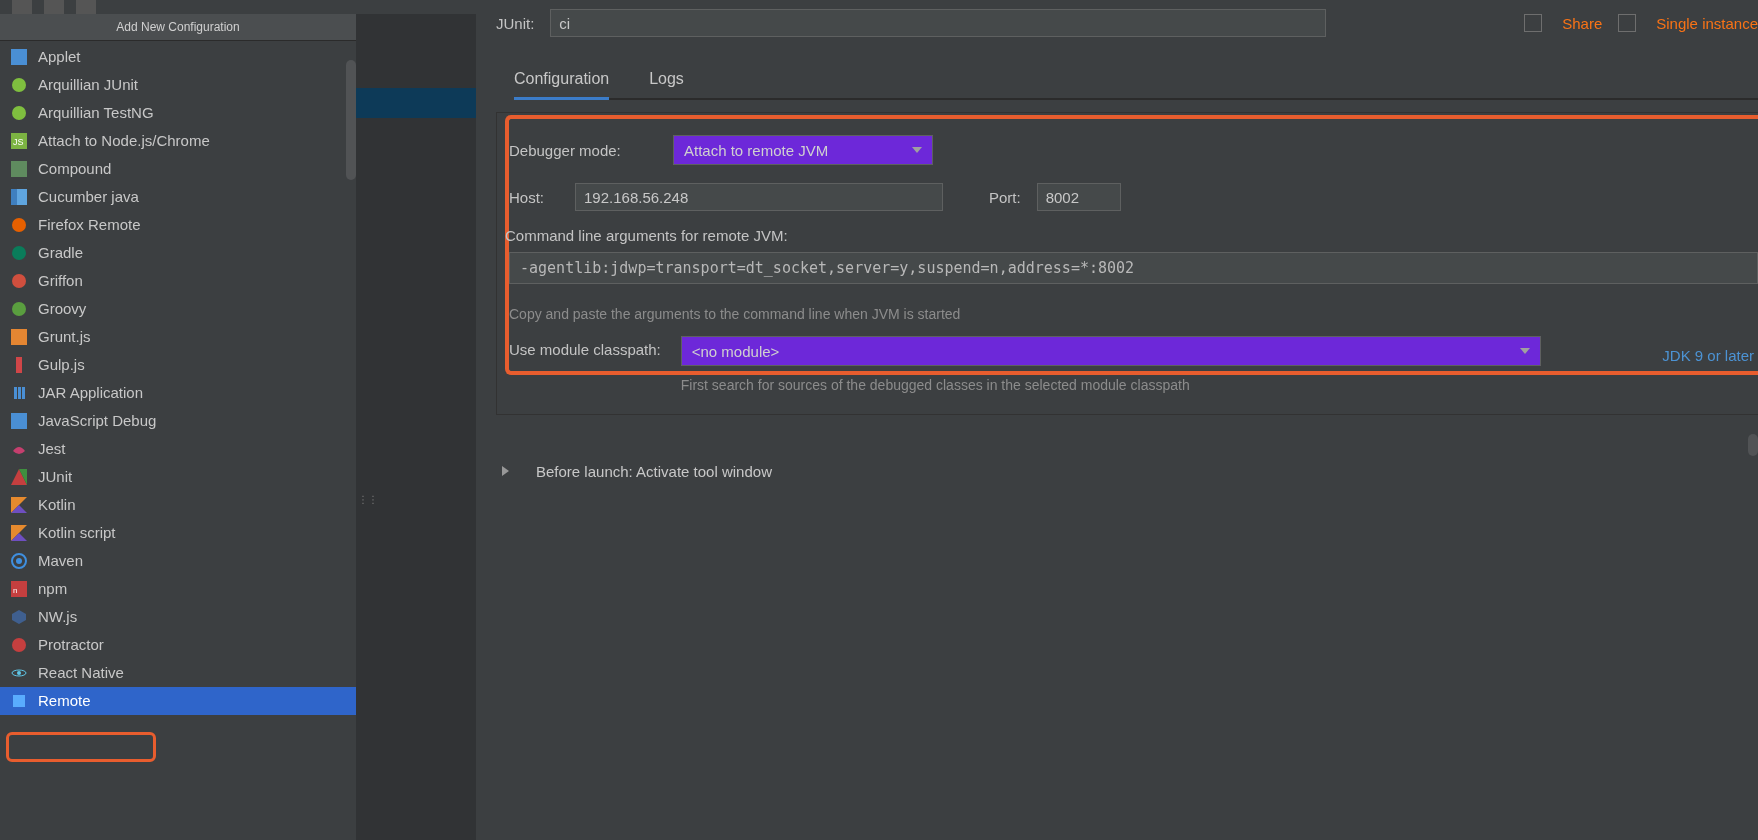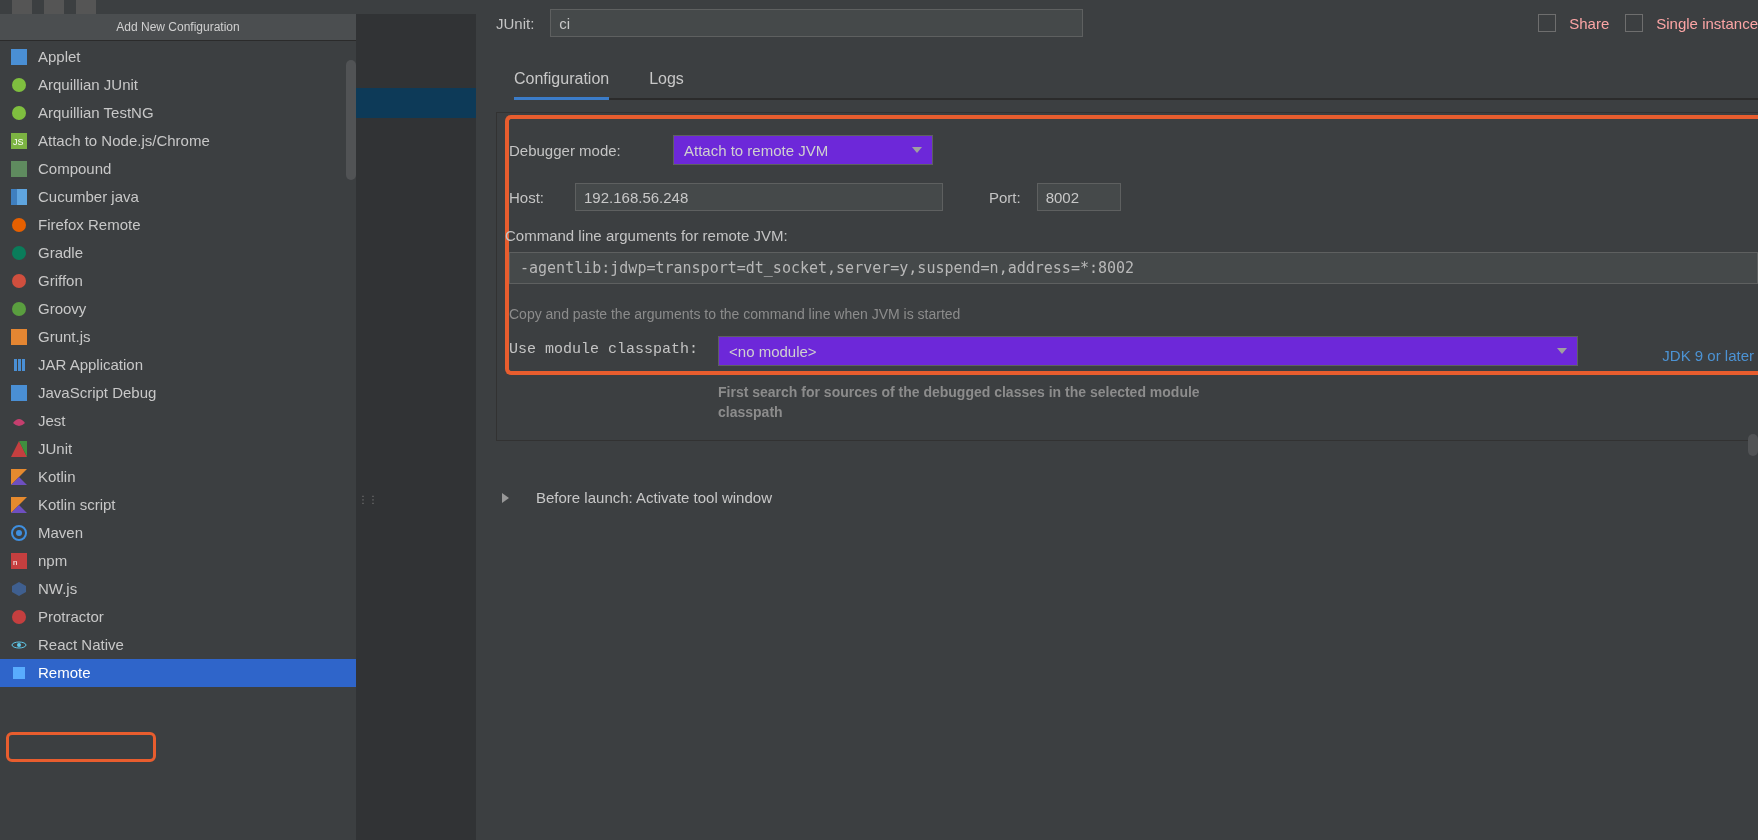--- a/index.html
+++ b/index.html
@@ -127,26 +127,26 @@
     }
     .label { color: #c4c4c4; font-size: 15px; }
     .text-input {
       background: #45494a;
       border: 1px solid #5e6060;
       color: #c8c8c8;
       padding: 4px 8px;
       font-size: 15px;
       height: 28px;
     }
-    .name-input { width: 533px; }
+    .name-input { width: 776px; }
     .checkbox-wrap {
       display: flex;
       align-items: center;
-      gap: 13px;
-      color: #fca5a5;
+      gap: 20px;
+      color: #f97316;
       font-size: 15px;
     }
     .checkbox {
       width: 18px; height: 18px;
       border: 1px solid #6e6e6e;
       background: #3c3f41;
       display: inline-block;
     }
     
     .tab-row {
@@ -243,24 +243,23 @@
     .module-row {
       display: flex;
       align-items: flex-start;
       gap: 20px;
       padding: 14px 12px 0 12px;
     }
     .module-select { width: 860px; }
     .module-hint {
       color: #8c8c8c;
       font-size: 14px;
-      margin-top: 17px;
+      margin-top: 10px;
       max-width: 540px;
       line-height: 1.4;
-      font-weight: bold;
     }
     .before-launch {
       display: flex;
       align-items: center;
       gap: 27px;
       margin: 48px 0 0 6px;
       color: #c8c8c8;
       font-size: 15px;
     }
     .expand-arrow {
@@ -375,20 +374,28 @@
           </span>
           <span>Groovy</span>
         </div>
         <div class="config-item">
           <span class="config-icon">
             <svg width="16" height="16">
               <rect width="16" height="16" fill="#e48632"></rect>
             </svg>
           </span>
           <span>Grunt.js</span>
+        </div>
+        <div class="config-item">
+          <span class="config-icon">
+            <svg width="16" height="16">
+              <rect x="5" width="6" height="16" fill="#d04648"></rect>
+            </svg>
+          </span>
+          <span>Gulp.js</span>
         </div>
         <div class="config-item">
           <span class="config-icon">
             <svg width="16" height="16">
               <rect x="3" y="2" width="3" height="12" fill="#4a8fd4"></rect>
               <rect x="7" y="2" width="3" height="12" fill="#4a8fd4"></rect>
               <rect x="11" y="2" width="3" height="12" fill="#4a8fd4"></rect>
             </svg>
           </span>
           <span>JAR Application</span>
@@ -538,21 +545,21 @@
 
       <div style="position:relative; margin-top:6px;">
         <div class="cmdline-label">Command line arguments for remote JVM:</div>
         <span class="jdk-link">JDK 9 or later</span>
         <div class="cmdline-value">-agentlib:jdwp=transport=dt_socket,server=y,suspend=n,address=*:8002</div>
       </div>
 
       <div class="hint-text">Copy and paste the arguments to the command line when JVM is started</div>
 
       <div class="module-row">
-        <span class="label" style="padding-top:5px;font-family:Liberation Mono, monospace;">Use module classpath:</span>
+        <span class="label" style="padding-top:5px;">Use module classpath:</span>
         <div>
           <div class="select-box module-select">
             <span>&lt;no module&gt;</span>
             <span class="select-arrow"></span>
           </div>
           <div class="module-hint">First search for sources of the debugged classes in the selected module classpath</div>
         </div>
       </div>
     </div>
 

